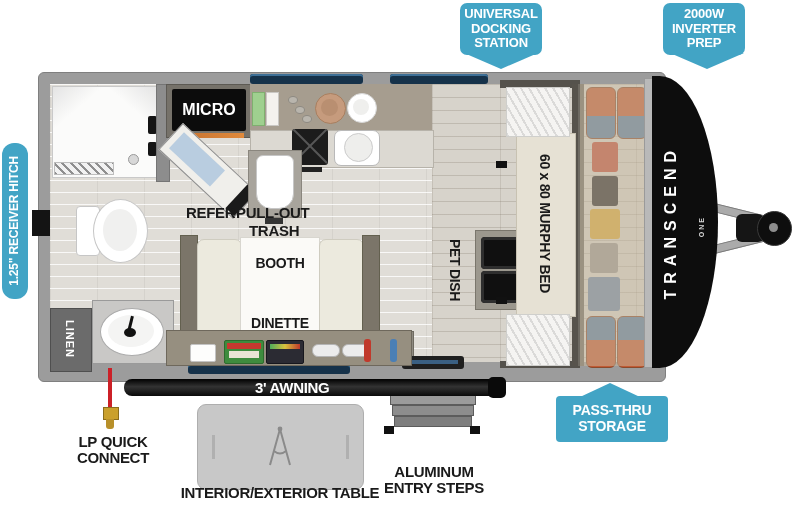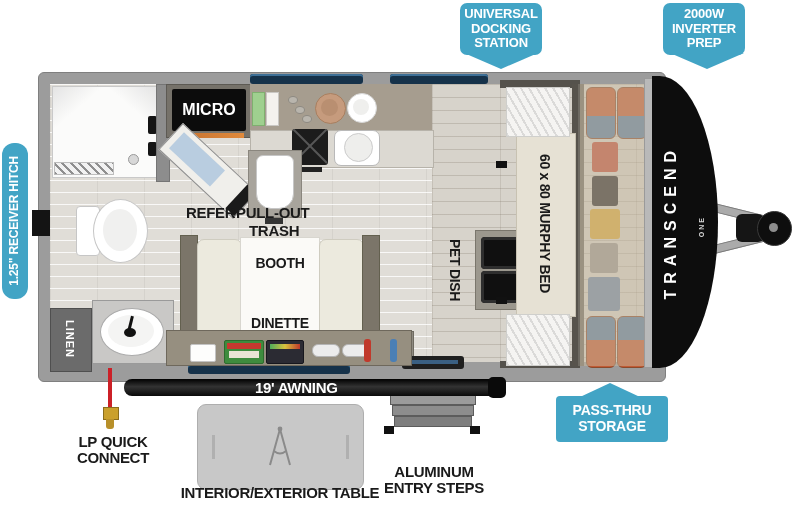--- a/index.html
+++ b/index.html
@@ -252,21 +252,21 @@
 
   <div class="abs" style="left:704px; top:208px; width:58px; height:7px; background:#ababab; border:1px solid #787878; transform:rotate(14deg); z-index:5;"></div>
   <div class="abs" style="left:704px; top:240px; width:58px; height:7px; background:#ababab; border:1px solid #787878; transform:rotate(-14deg); z-index:5;"></div>
   <div class="abs" style="left:736px; top:214px; width:28px; height:28px; background:#151515; border-radius:6px; z-index:6;"></div>
   <div class="abs" style="left:757px; top:211px; width:33px; height:33px; background:#0e0e0e; border-radius:50%; border:1px solid #3a3a3a; z-index:6;"></div>
   <div class="abs" style="left:769px; top:223px; width:9px; height:9px; background:#8d8d8d; border-radius:50%; z-index:7;"></div>
 
   <div class="abs" style="left:124px; top:379px; width:380px; height:17px; z-index:10; border-radius:8px;
        background:linear-gradient(180deg,#000 0%,#333 45%,#0a0a0a 100%);"></div>
   <div class="abs" style="left:488px; top:377px; width:18px; height:21px; background:#0a0a0a; border-radius:5px; z-index:10;"></div>
-  <div class="abs" style="left:255px; top:379px; z-index:11; color:#fff; font-weight:bold; font-size:15px; letter-spacing:-0.3px;">19' AWNING</div>
+  <div class="abs" style="left:255px; top:379px; z-index:11; color:#fff; font-weight:bold; font-size:15px; letter-spacing:-0.3px;">3' AWNING</div>
 
   <div class="abs" style="left:108px; top:368px; width:4px; height:40px; background:#cc2027; z-index:9;"></div>
   <div class="abs" style="left:103px; top:407px; width:14px; height:11px; background:#caa02c; border:1px solid #8a6d1d; z-index:9;"></div>
   <div class="abs" style="left:106px; top:419px; width:8px; height:10px; background:#b8902a; border-radius:0 0 3px 3px; z-index:9;"></div>
   <div class="lbl center" style="left:58px; top:434px; width:110px; font-size:15px;">
     <div>LP QUICK</div>
     <div>CONNECT</div>
   </div>
 
   <div class="abs" style="left:197px; top:404px; width:165px; height:84px; background:#c8c8c8; border:1px solid #aeaeae; border-radius:9px; z-index:9;">

